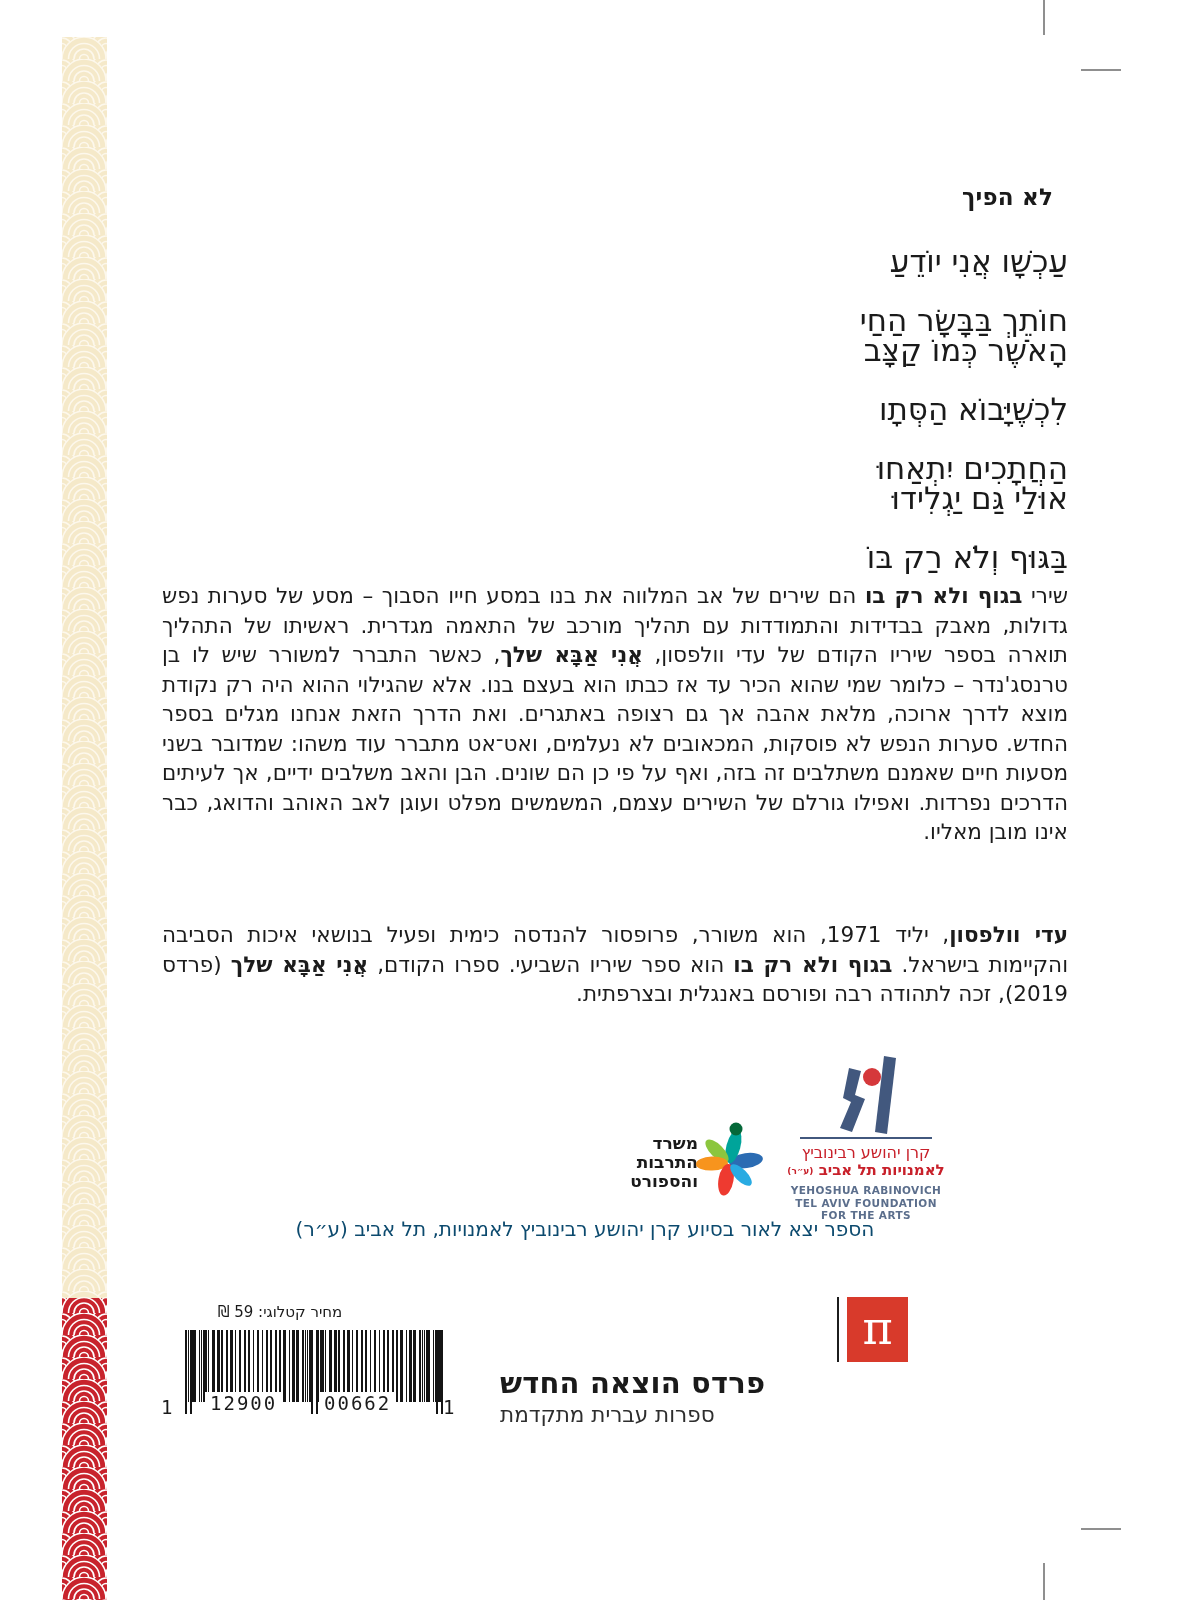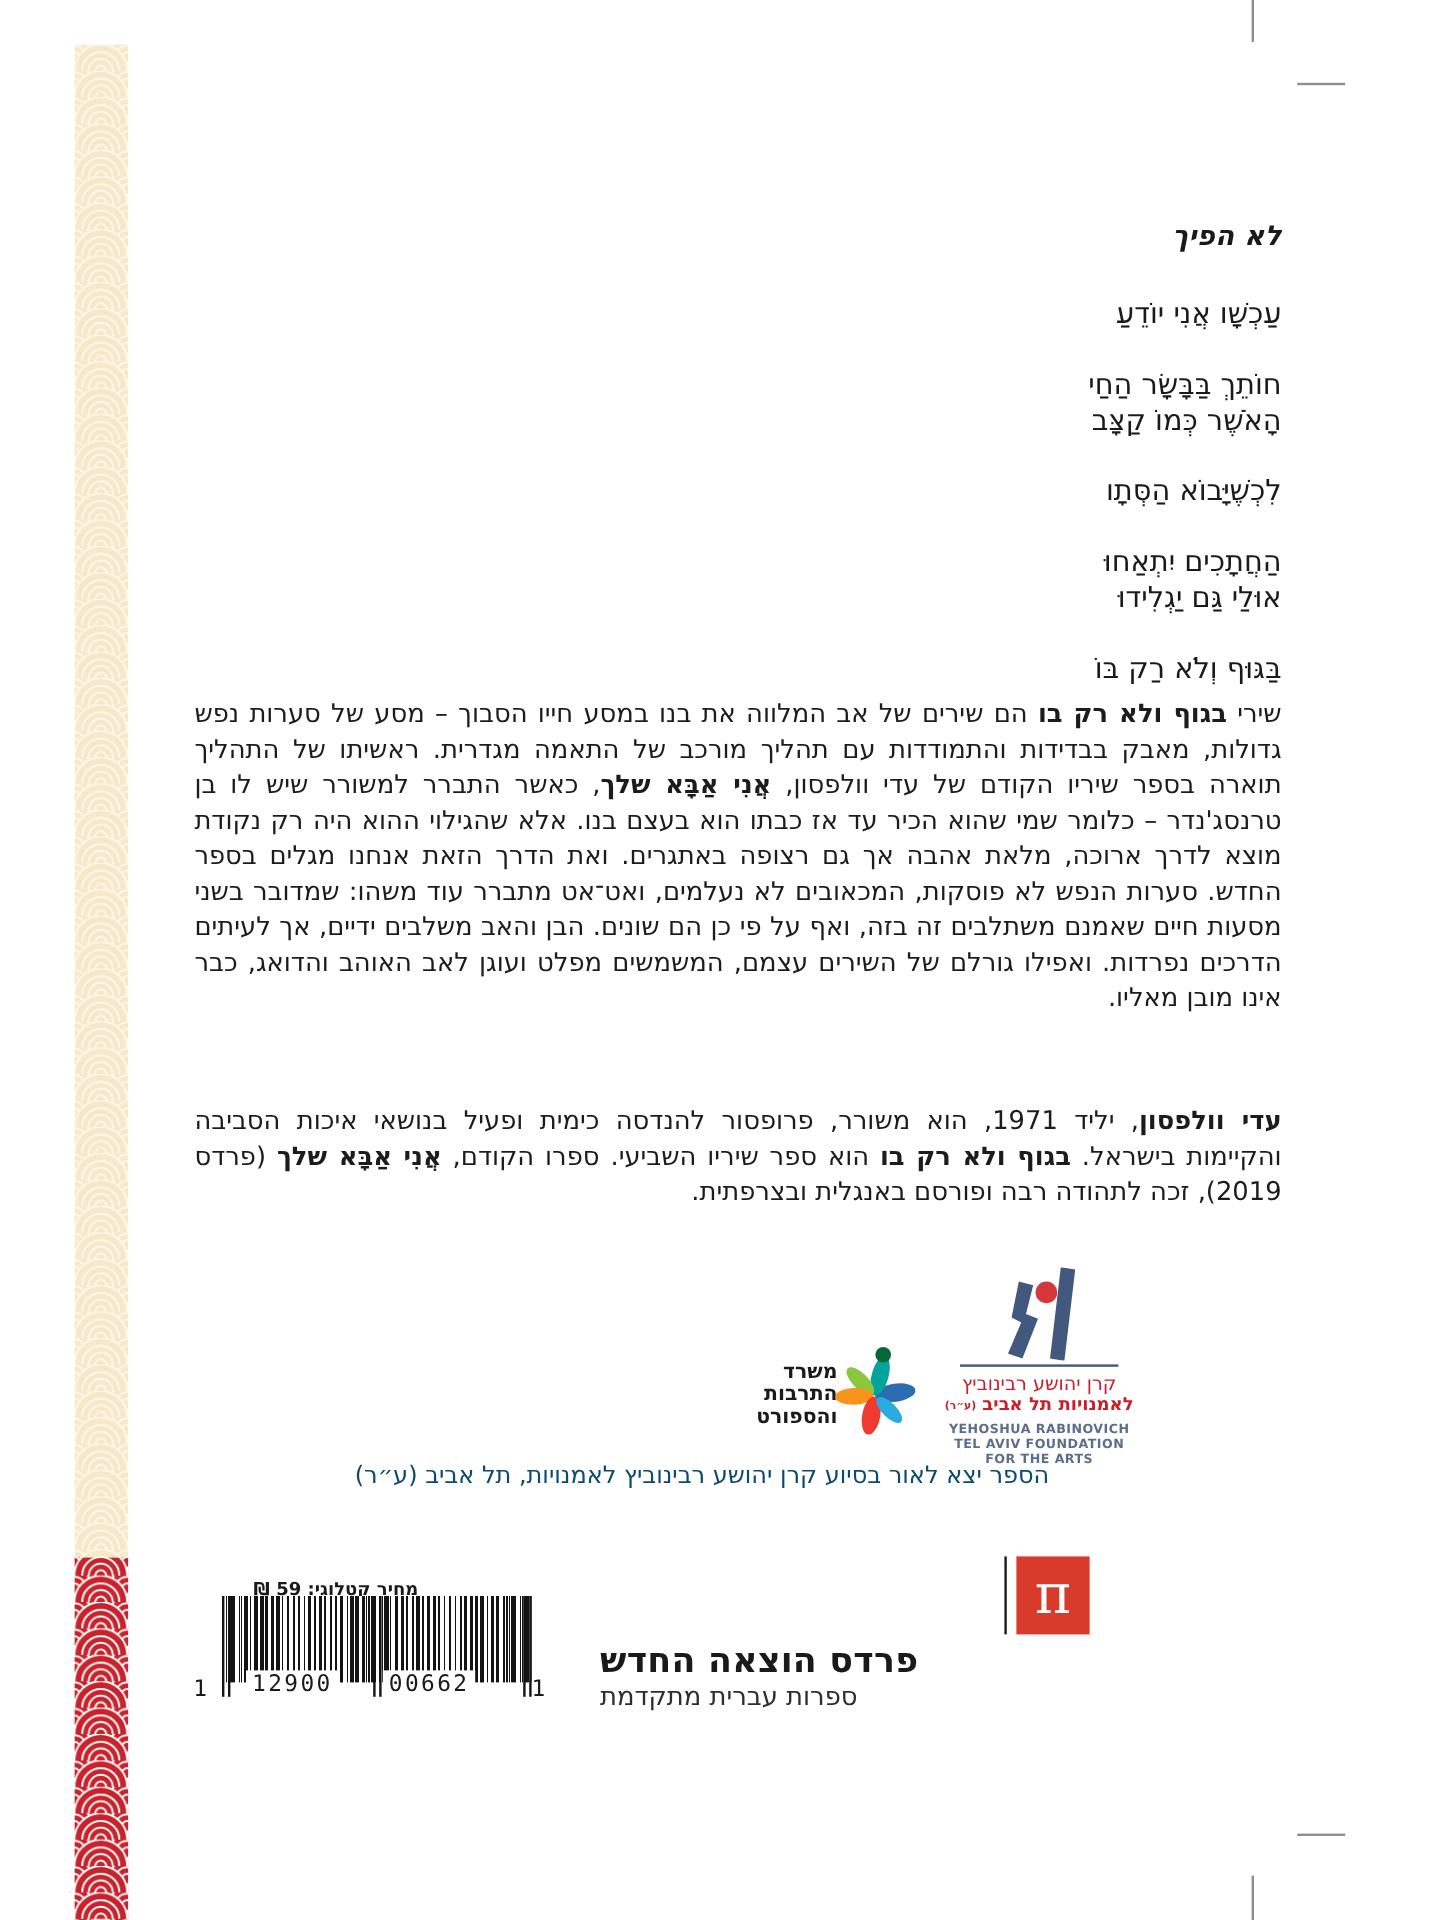--- a/index.html
+++ b/index.html
@@ -10,23 +10,23 @@
   
   .strip{position:absolute;left:62px;top:37px;width:45px;height:1563px;}
   
   .cropmark{position:absolute;background:#8f8f8f;}
   .cm-tr-v{left:1043px;top:0;width:2px;height:35px;}
   .cm-tr-h{left:1081px;top:69px;width:40px;height:2px;}
   .cm-br-h{left:1081px;top:1528px;width:40px;height:2px;}
   .cm-br-v{left:1043px;top:1563px;width:2px;height:37px;}
   
   .poem{position:absolute;left:162px;top:184px;width:906px;direction:rtl;text-align:right;padding-left:0;}
-  .poem .title{font-size:23px;font-weight:bold;margin:0 0 36px 138px;letter-spacing:.2px;font-style:italic;}
+  .poem .title{font-size:23px;font-weight:bold;margin:0 15px 36px 138px;letter-spacing:.2px;}
   .stanza{margin:0 0 29px 138px;}
-  .pline{font-size:24px;line-height:30px;}
+  .pline{font-size:31px;line-height:30px;}
   
   .para{
     position:absolute;left:162px;width:906px;margin:0;
     direction:rtl;text-align:justify;text-justify:inter-word;
     font-size:21.5px;line-height:29.5px;color:#1c1c1c;
   }
   .p1{top:581px;}
   .p2{top:920px;}
   .para b{font-weight:bold;}
   
@@ -35,21 +35,21 @@
   .foundation{position:absolute;left:780px;top:1056px;width:172px;text-align:center;}
   .f-mark{display:block;margin:0 auto;}
   .f-rule{width:132px;height:2px;background:#42587e;margin:3px auto 5px auto;}
   .f-heb1{color:#c8202a;font-weight:normal;font-size:16px;line-height:18px;direction:rtl;}
   .f-heb2{color:#c8202a;font-weight:bold;font-size:15px;line-height:17px;direction:rtl;}
   .f-heb-small{font-size:9px;vertical-align:1px;}
   .f-eng{color:#5b6e8c;font-weight:bold;font-size:10.5px;line-height:12.5px;letter-spacing:.4px;margin-top:4px;}
   
   .support{position:absolute;left:150px;top:1213px;width:870px;text-align:center;direction:rtl;font-size:20px;line-height:33px;color:#0c4a6e;}
   
-  .price{position:absolute;left:190px;top:1303px;width:180px;text-align:center;direction:rtl;font-weight:bold;font-size:15px;margin-top:12px;}
+  .price{position:absolute;left:190px;top:1303px;width:180px;text-align:center;direction:rtl;font-weight:normal;font-size:15px;}
   .barcode{position:absolute;left:185px;top:1330px;width:258px;height:90px;}
   .bars{
     position:absolute;left:0;top:0;right:0;height:72px;
     background:
       repeating-linear-gradient(90deg,#141414 0 2px,#fff 2px 5px,#141414 5px 6px,#fff 6px 9px),
       repeating-linear-gradient(90deg,#fff 0 3px,#141414 3px 4px,#fff 4px 7px,#141414 7px 9px,#fff 9px 13px);
     background-blend-mode:darken;
   }
   .guard{position:absolute;top:0;width:2px;height:84px;background:#141414;}
   .g1{left:0;} .g2{left:5px;} .g3{left:126px;} .g4{left:131px;} .g5{left:251px;} .g6{left:256px;}

